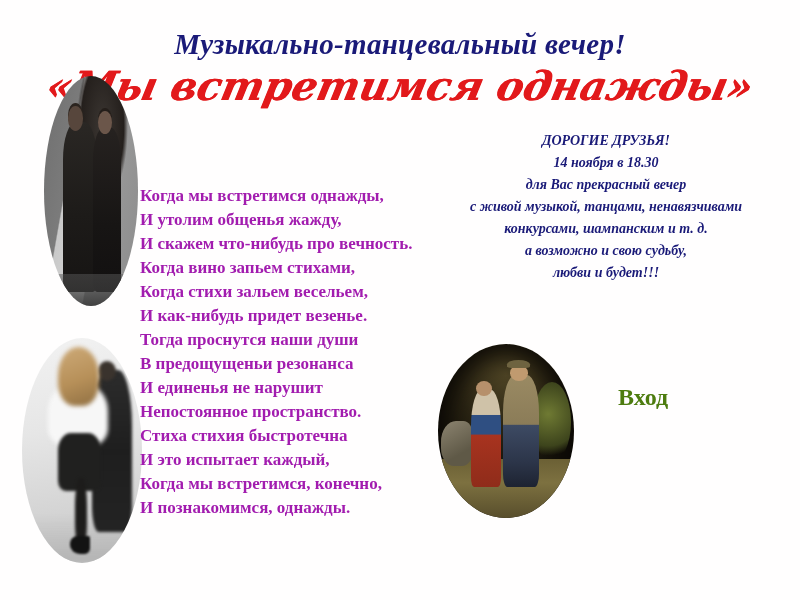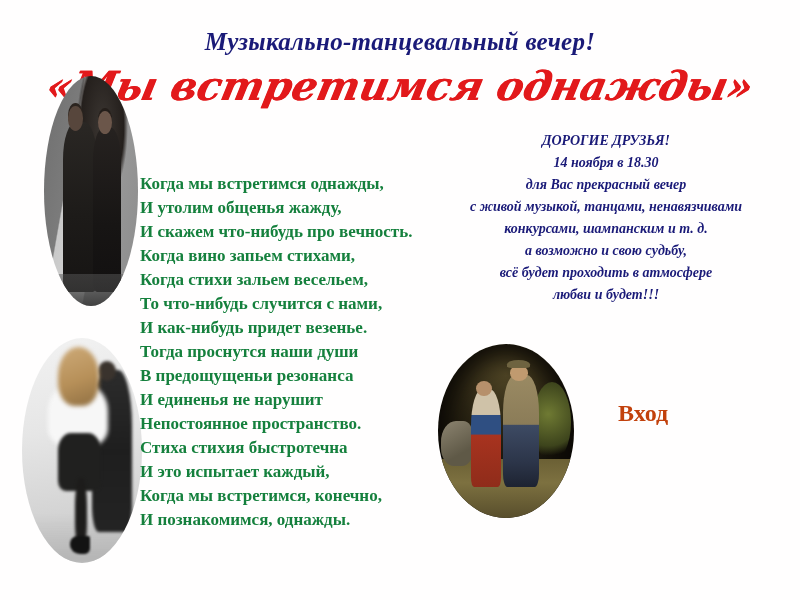--- a/index.html
+++ b/index.html
@@ -20,21 +20,21 @@
   
   .title-line1 {
     position: absolute;
     left: 0;
     top: 28px;
     width: 800px;
     text-align: center;
     font-family: "Liberation Serif", "DejaVu Serif", serif;
     font-style: italic;
     font-weight: bold;
-    font-size: 25px;
+    font-size: 29px;
     letter-spacing: 0.3px;
     color: #1a1a78;
     white-space: nowrap;
   }
   .title-line2 {
     position: absolute;
     left: 0;
     top: 62px;
     width: 800px;
     text-align: center;
@@ -234,27 +234,27 @@
     position: absolute;
     right: 2%; top: 22%; width: 28%; height: 46%;
     background: radial-gradient(circle at 40% 40%, #6f7a33 0%, #3d441c 60%, rgba(20,22,9,0) 78%);
     border-radius: 50%;
   }
 
   
   #poem {
     position: absolute;
     left: 140px;
-    top: 172px;
+    top: 184px;
     width: 300px;
     font-family: "Liberation Serif", "DejaVu Serif", serif;
     font-weight: bold;
     font-size: 17px;
     line-height: 24px;
-    color: #15803d;
+    color: #a21caf;
     white-space: nowrap;
   }
   #poem .poem-line { display: block; }
   #poem .poem-author { display: block; }
 
   
   #announcement {
     position: absolute;
     left: 412px;
     top: 130px;
@@ -271,22 +271,21 @@
 
   
   #entrance {
     position: absolute;
     left: 618px;
     top: 383px;
     font-family: "Liberation Serif", "DejaVu Serif", serif;
     font-weight: bold;
     font-size: 24px;
     line-height: 29px;
-    color: #c2410c;
-    margin-top: 16px;
+    color: #4d7c0f;
   }
   #entrance span { display: block; white-space: nowrap; }
 </style>
 </head>
 <body>
 
 <div id="poster">
 
   <div class="title-line1">Музыкально-танцевальный вечер!</div>
 
@@ -321,40 +320,38 @@
     <div class="p-man-head"></div>
     <div class="p-hat"></div>
   </div>
 
   <div id="poem">
     <span class="poem-line">Когда мы встретимся однажды,</span>
     <span class="poem-line">И утолим общенья жажду,</span>
     <span class="poem-line">И скажем что-нибудь про вечность.</span>
     <span class="poem-line">Когда вино запьем стихами,</span>
     <span class="poem-line">Когда стихи зальем весельем,</span>
-    <span class="poem-line">То что-нибудь случится с нами,</span>
     <span class="poem-line">И как-нибудь придет везенье.</span>
     <span class="poem-line">Тогда проснутся наши души</span>
     <span class="poem-line">В предощущеньи резонанса</span>
     <span class="poem-line">И единенья не нарушит</span>
     <span class="poem-line">Непостоянное пространство.</span>
     <span class="poem-line">Стиха стихия быстротечна</span>
     <span class="poem-line">И это испытает каждый,</span>
     <span class="poem-line">Когда мы встретимся, конечно,</span>
     <span class="poem-line">И познакомимся, однажды.</span>
   </div>
 
   <div id="announcement">
     <span class="ann-line">ДОРОГИЕ ДРУЗЬЯ!</span>
     <span class="ann-line">14 ноября в 18.30</span>
     <span class="ann-line">для Вас прекрасный вечер</span>
     <span class="ann-line">с живой музыкой, танцами, ненавязчивами</span>
     <span class="ann-line">конкурсами, шампанским и т. д.</span>
     <span class="ann-line">а возможно и свою судьбу,</span>
-    <span class="ann-line">всё будет проходить в атмосфере</span>
     <span class="ann-line">любви и будет!!!</span>
   </div>
 
   <div id="entrance">
     <span>Вход</span>
   </div>
 
 </div>
 
 </body></html>

